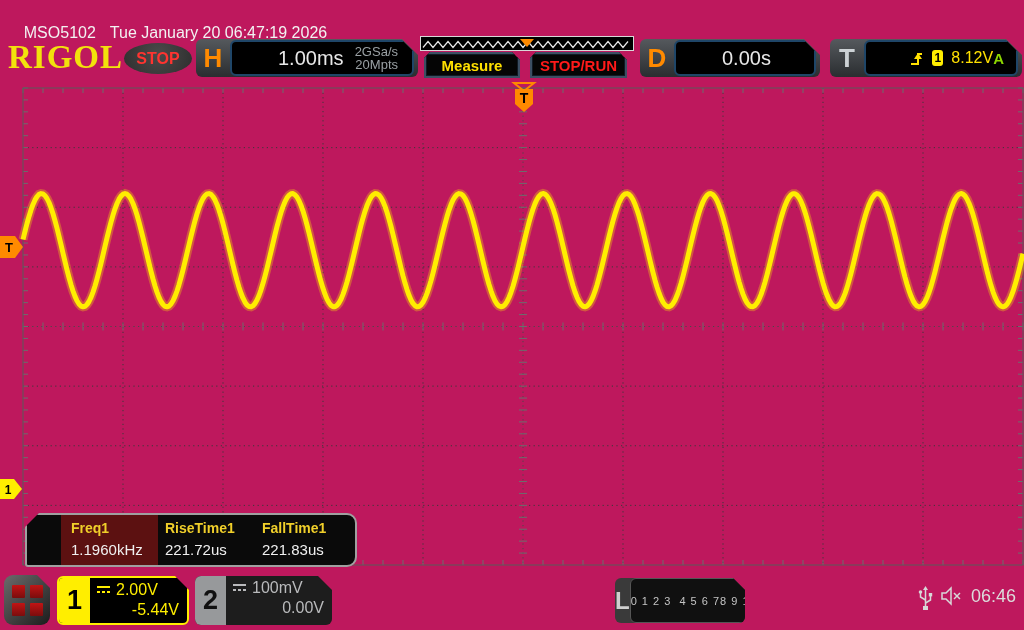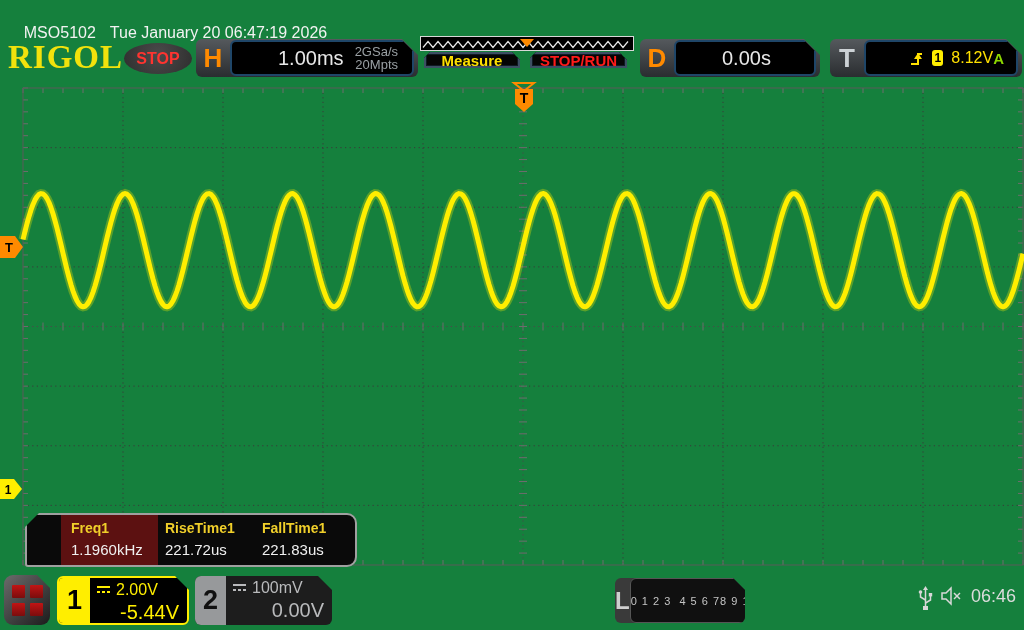--- a/index.html
+++ b/index.html
@@ -1,16 +1,16 @@
 <!DOCTYPE html>
 <html><head>
 <meta charset="utf-8">
 <style>
   html,body{margin:0;padding:0;background:#000;}
-  .scope{position:relative;width:1024px;height:630px;background:#15803d;overflow:hidden;
+  .scope{position:relative;width:1024px;height:630px;background:#be185d;overflow:hidden;
          font-family:"Liberation Sans",sans-serif;-webkit-font-smoothing:antialiased;}
   
   .titlebar{position:absolute;left:6px;top:6px;color:#f2f2f2;font-size:16px;white-space:pre;}
   .titlebar .model{margin-right:14px;}
   
   .logo{position:absolute;left:8px;top:40px;color:#f2e20c;font-family:"Liberation Serif",serif;
         font-weight:700;font-size:33px;letter-spacing:1px;line-height:1;transform:scaleY(1.05);}
   .stop-pill{position:absolute;left:124px;top:43px;width:68px;height:31px;border-radius:50%;
         background:radial-gradient(circle at 50% 35%,#4a4a4a,#2e2e2e);display:flex;align-items:center;
         justify-content:center;color:#ff3430;font-weight:700;font-size:16px;}
@@ -27,21 +27,21 @@
   .tb-main{color:#e8e8e8;font-size:20px;margin-left:14px;flex:1;}
   .tb-side{color:#9aa0a4;font-size:13px;line-height:13px;text-align:right;margin-right:14px;white-space:pre;}
   #d-group{left:640px;width:180px;}
   #d-group .innerbox{width:142px;}
   #t-group{left:830px;width:192px;}
   #t-group .innerbox{width:154px;}
   .trig-badge{background:#ffee00;color:#000;font-weight:700;font-size:12px;border-radius:3px;
         width:16px;height:16px;display:flex;align-items:center;justify-content:center;margin:0 8px 0 10px;}
   .trig-level{color:#ffe000;font-size:16px;flex:1;}
   .trig-mode{color:#8cd600;font-size:15px;font-weight:700;margin-right:12px;}
-  .hbtn{position:absolute;top:52px;height:16px;background:#050505;border:2px solid #3c4f63;
+  .hbtn{position:absolute;top:52px;height:26px;background:#050505;border:2px solid #3c4f63;
         box-shadow:0 0 0 1px #101a24 inset;border-radius:0;box-sizing:border-box;
         display:flex;align-items:center;justify-content:center;font-weight:700;font-size:15px;
         clip-path:polygon(6px 0,calc(100% - 8px) 0,100% 8px,100% 100%,0 100%,0 6px);}
   #measure-btn{left:424px;width:96px;color:#ffe000;}
   #stoprun-btn{left:530px;width:97px;color:#ff1a1a;}
   .wavestrip{position:absolute;left:420px;top:36px;width:214px;height:15px;background:#000;
         border:1px solid #d8d8d8;box-sizing:border-box;}
   
   .display-svg{position:absolute;left:0;top:0;width:1024px;height:630px;pointer-events:none;}
   .marker{position:absolute;pointer-events:auto;}
@@ -63,21 +63,21 @@
         clip-path:polygon(0 0,calc(100% - 14px) 0,100% 14px,100% 100%,0 100%);overflow:hidden;}
   #ch1-box{left:57px;width:132px;border:2px solid #ffee00;background:#000;}
   #ch1-box .ch-badge{background:#ffee00;color:#000;}
   #ch1-box .ch-scale,#ch1-box .ch-offset{color:#ffee00;}
   #ch2-box{left:195px;width:137px;background:#1d1d1d;}
   #ch2-box .ch-badge{background:#97999b;color:#111;}
   #ch2-box .ch-scale,#ch2-box .ch-offset{color:#b9babc;}
   .ch-badge{width:31px;display:flex;align-items:center;justify-content:center;font-size:27px;font-weight:700;}
   .ch-body{flex:1;padding:3px 8px 0 6px;display:flex;flex-direction:column;}
   .ch-scale{font-size:16px;display:flex;align-items:center;gap:5px;}
-  .ch-offset{font-size:20px;text-align:right;margin-top:2px;}
+  .ch-offset{font-size:16px;text-align:right;margin-top:2px;}
   .lbox{position:absolute;left:615px;top:578px;width:130px;height:45px;display:flex;
         background:#3a3a3a;border-radius:6px;clip-path:polygon(0 0,calc(100% - 12px) 0,100% 12px,100% 100%,0 100%,0 0);overflow:hidden;}
   .l-badge{width:28px;display:flex;align-items:center;justify-content:center;color:#cfcfcf;
         font-size:24px;font-weight:700;}
   .l-body{flex:1;background:#101010;border:1px solid #555;border-radius:6px 0 0 6px;
         display:flex;flex-direction:row;align-items:center;justify-content:center;}
   .l-row{color:#c4c4c4;font-size:11px;line-height:14px;white-space:pre;letter-spacing:1px;}
   .statusbar{position:absolute;right:8px;top:586px;display:flex;align-items:flex-start;gap:8px;}
   .clock{color:#dcdcdc;font-size:18px;}
 </style>

